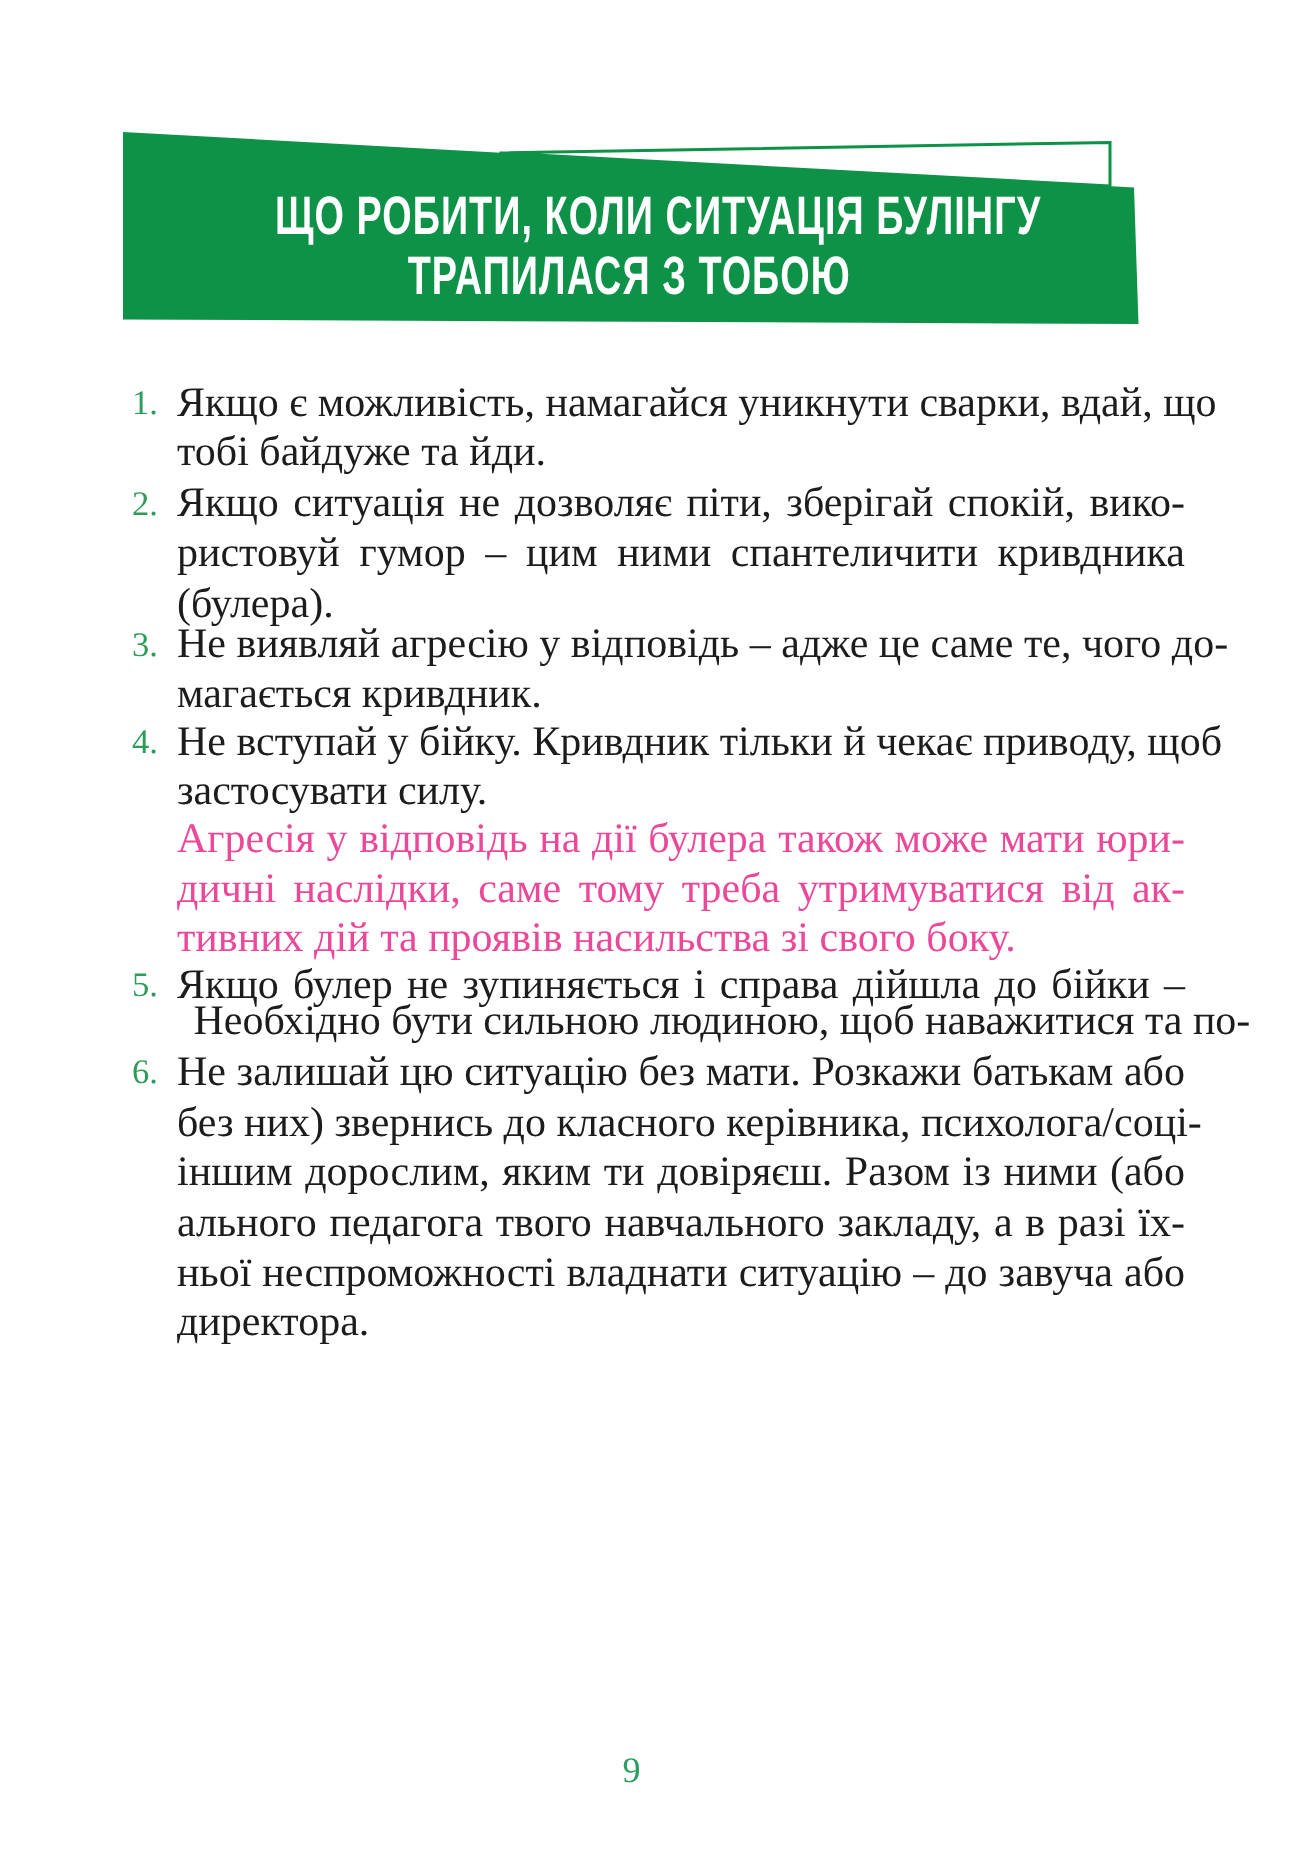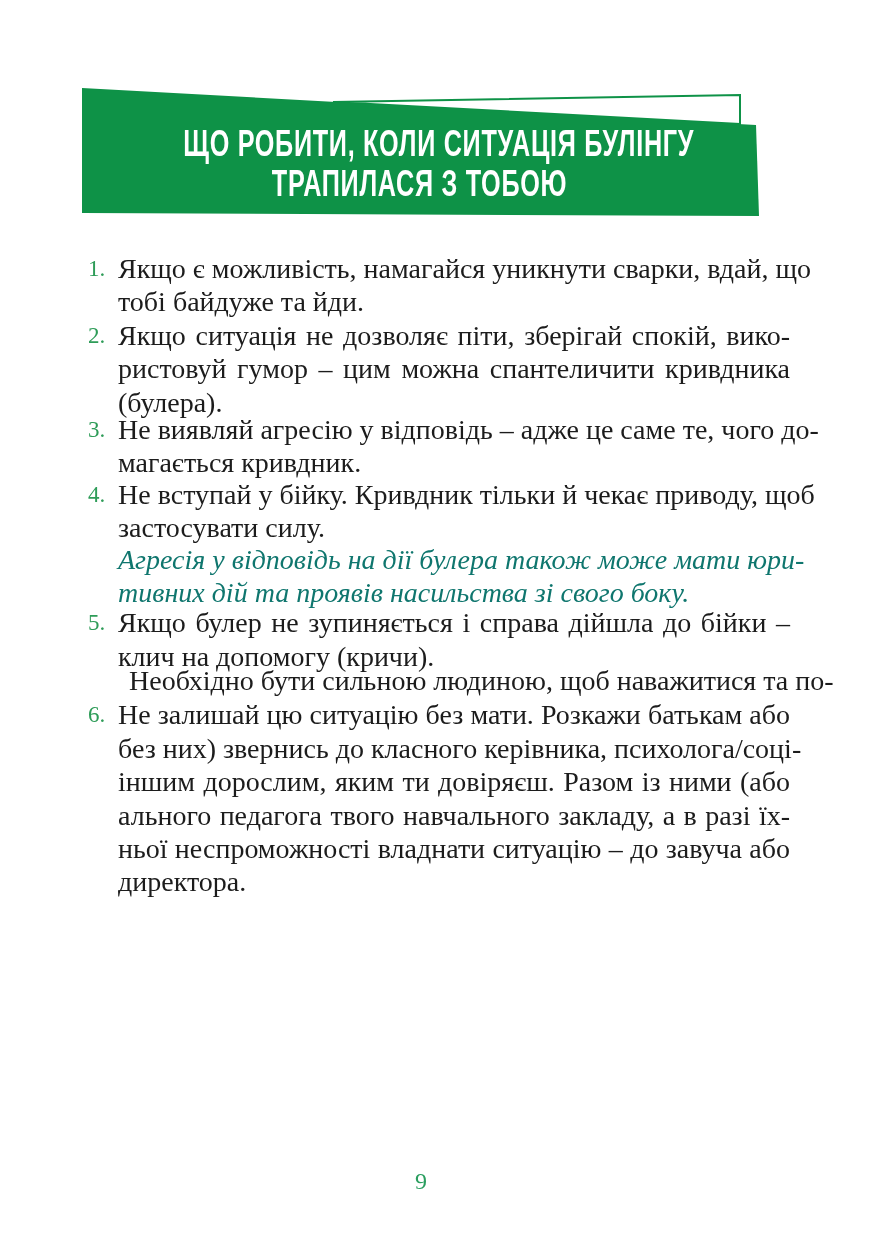--- a/index.html
+++ b/index.html
@@ -29,22 +29,21 @@
   }
   
   .page-body{
     position:absolute;
     left:85px;top:252px;width:705px;
   }
   .block{position:relative;}
   .block.numbered{padding-left:33px;}
   .block.note{padding-left:33px;}
   .block.note .line{
-    color:#0f766e;
-    font-style:italic;
+    color:#ec4899;
   }
   .num{
     position:absolute;left:3px;top:0;
     color:#2e9c58;
     font-size:23px;line-height:33.4px;
   }
   .line{
     font-size:28px;
     line-height:33.4px;
     height:33.4px;
@@ -91,41 +90,41 @@
 
 <div class="page-body">
     <div class="block numbered b0">
       <span class="num">1.</span>
       <div class="line">Якщо є можливість, намагайся уникнути сварки, вдай, що</div>
       <div class="line last">тобі байдуже та йди.</div>
     </div>
     <div class="block numbered b1">
       <span class="num">2.</span>
       <div class="line">Якщо ситуація не дозволяє піти, зберігай спокій, вико-</div>
-      <div class="line">ристовуй гумор – цим можна спантеличити кривдника</div>
+      <div class="line">ристовуй гумор – цим ними спантеличити кривдника</div>
       <div class="line last">(булера).</div>
     </div>
     <div class="block numbered b2">
       <span class="num">3.</span>
       <div class="line">Не виявляй агресію у відповідь – адже це саме те, чого до-</div>
       <div class="line last">магається кривдник.</div>
     </div>
     <div class="block numbered b3">
       <span class="num">4.</span>
       <div class="line">Не вступай у бійку. Кривдник тільки й чекає приводу, щоб</div>
       <div class="line last">застосувати силу.</div>
     </div>
     <div class="block note b4">
       <div class="line">Агресія у відповідь на дії булера також може мати юри-</div>
+      <div class="line">дичні наслідки, саме тому треба утримуватися від ак-</div>
       <div class="line last">тивних дій та проявів насильства зі свого боку.</div>
     </div>
     <div class="block numbered b5">
       <span class="num">5.</span>
       <div class="line">Якщо булер не зупиняється і справа дійшла до бійки –</div>
-      <div class="line last">клич на допомогу (кричи).</div>
     </div>
     <div class="block paragraph b7">
       <div class="line">Необхідно бути сильною людиною, щоб наважитися та по-</div>
     </div>
     <div class="block numbered b8">
       <span class="num">6.</span>
       <div class="line">Не залишай цю ситуацію без мати. Розкажи батькам або</div>
       <div class="line">без них) звернись до класного керівника, психолога/соці-</div>
       <div class="line">іншим дорослим, яким ти довіряєш. Разом із ними (або</div>
       <div class="line">ального педагога твого навчального закладу, а в разі їх-</div>

